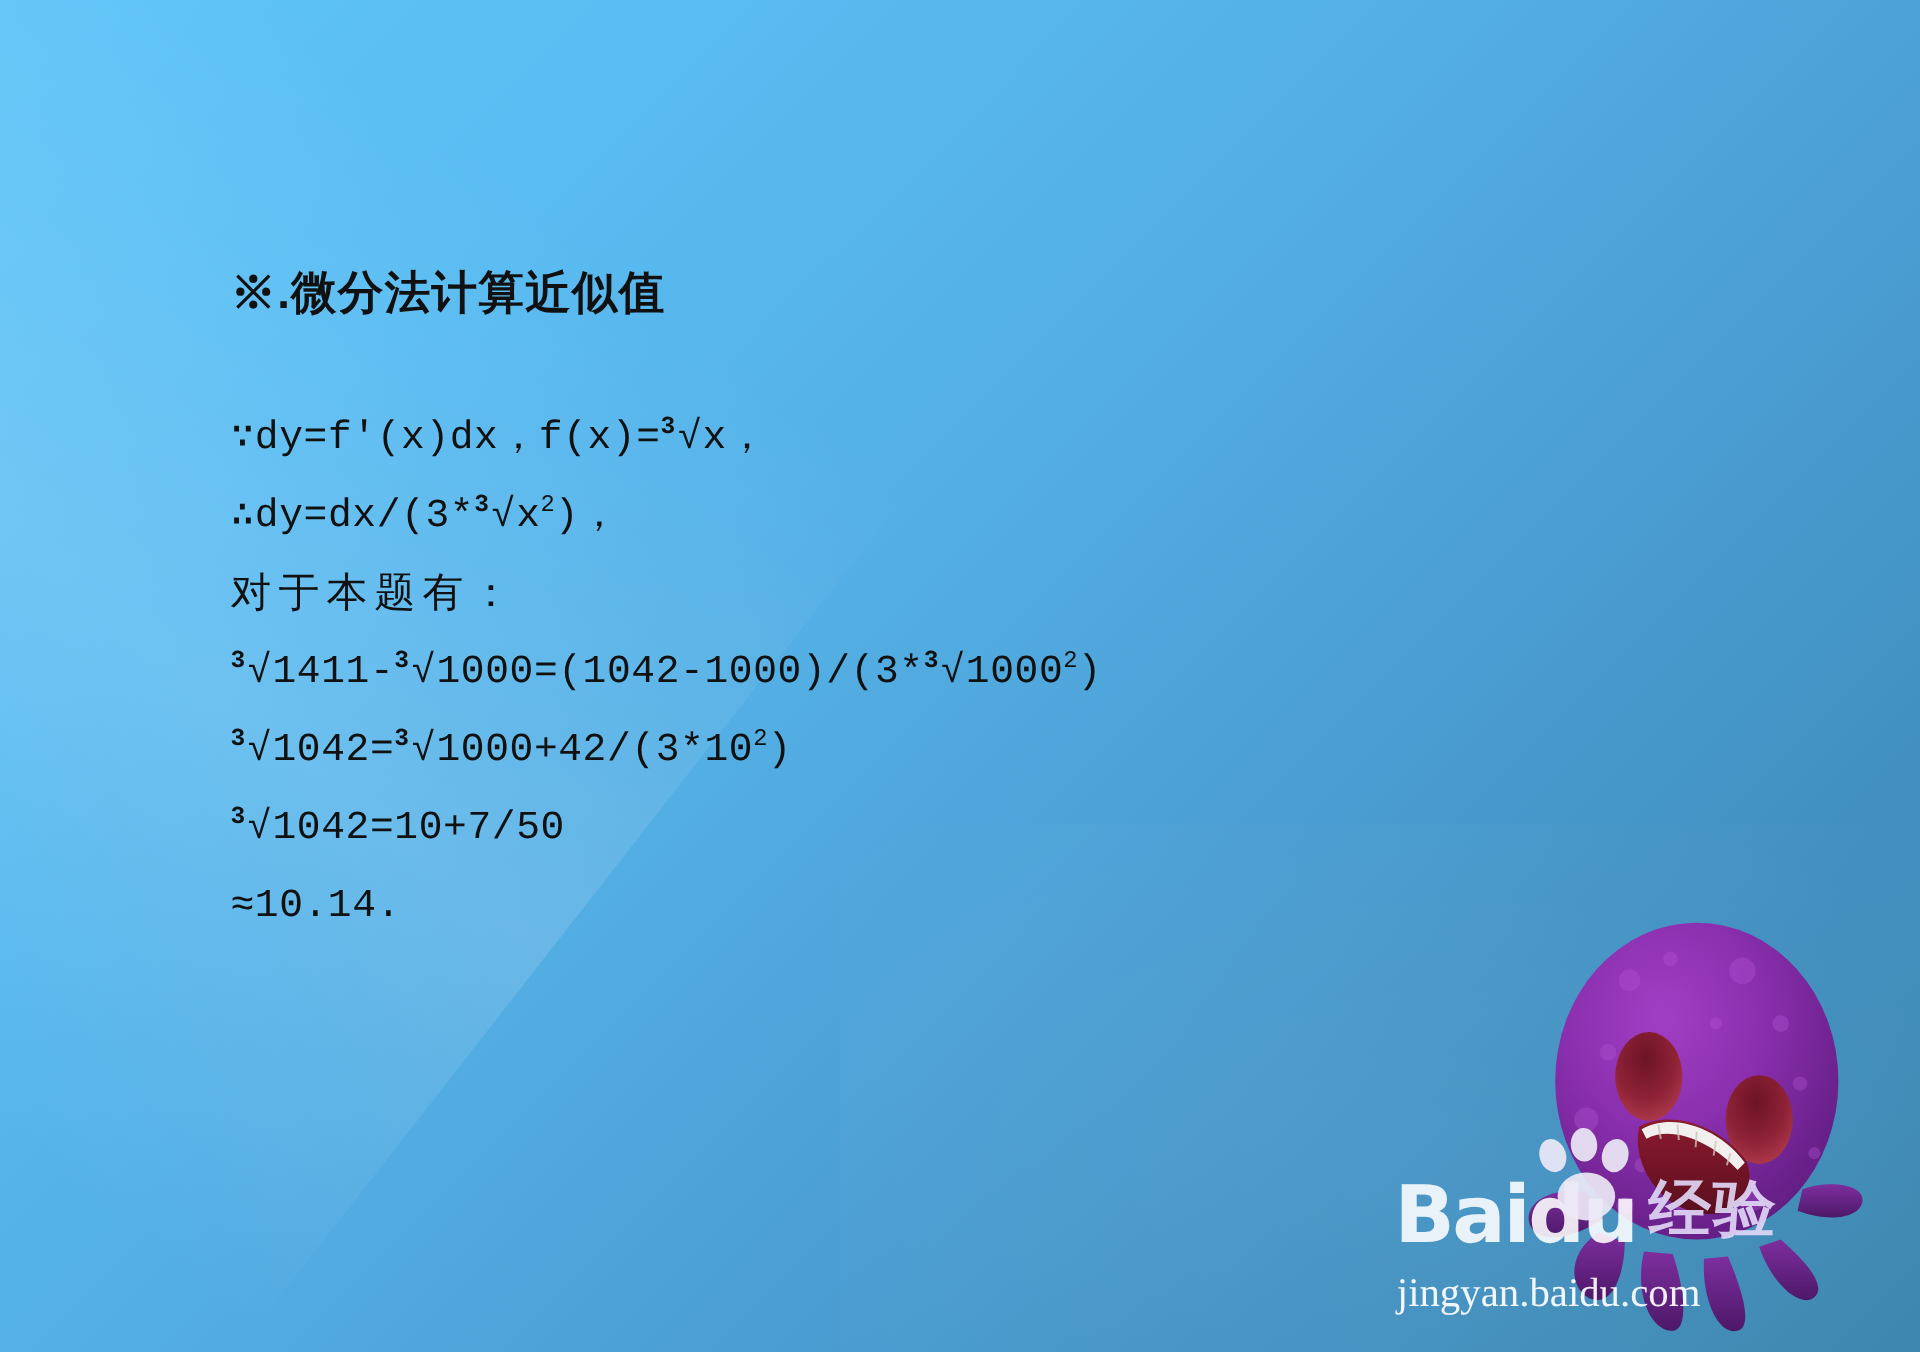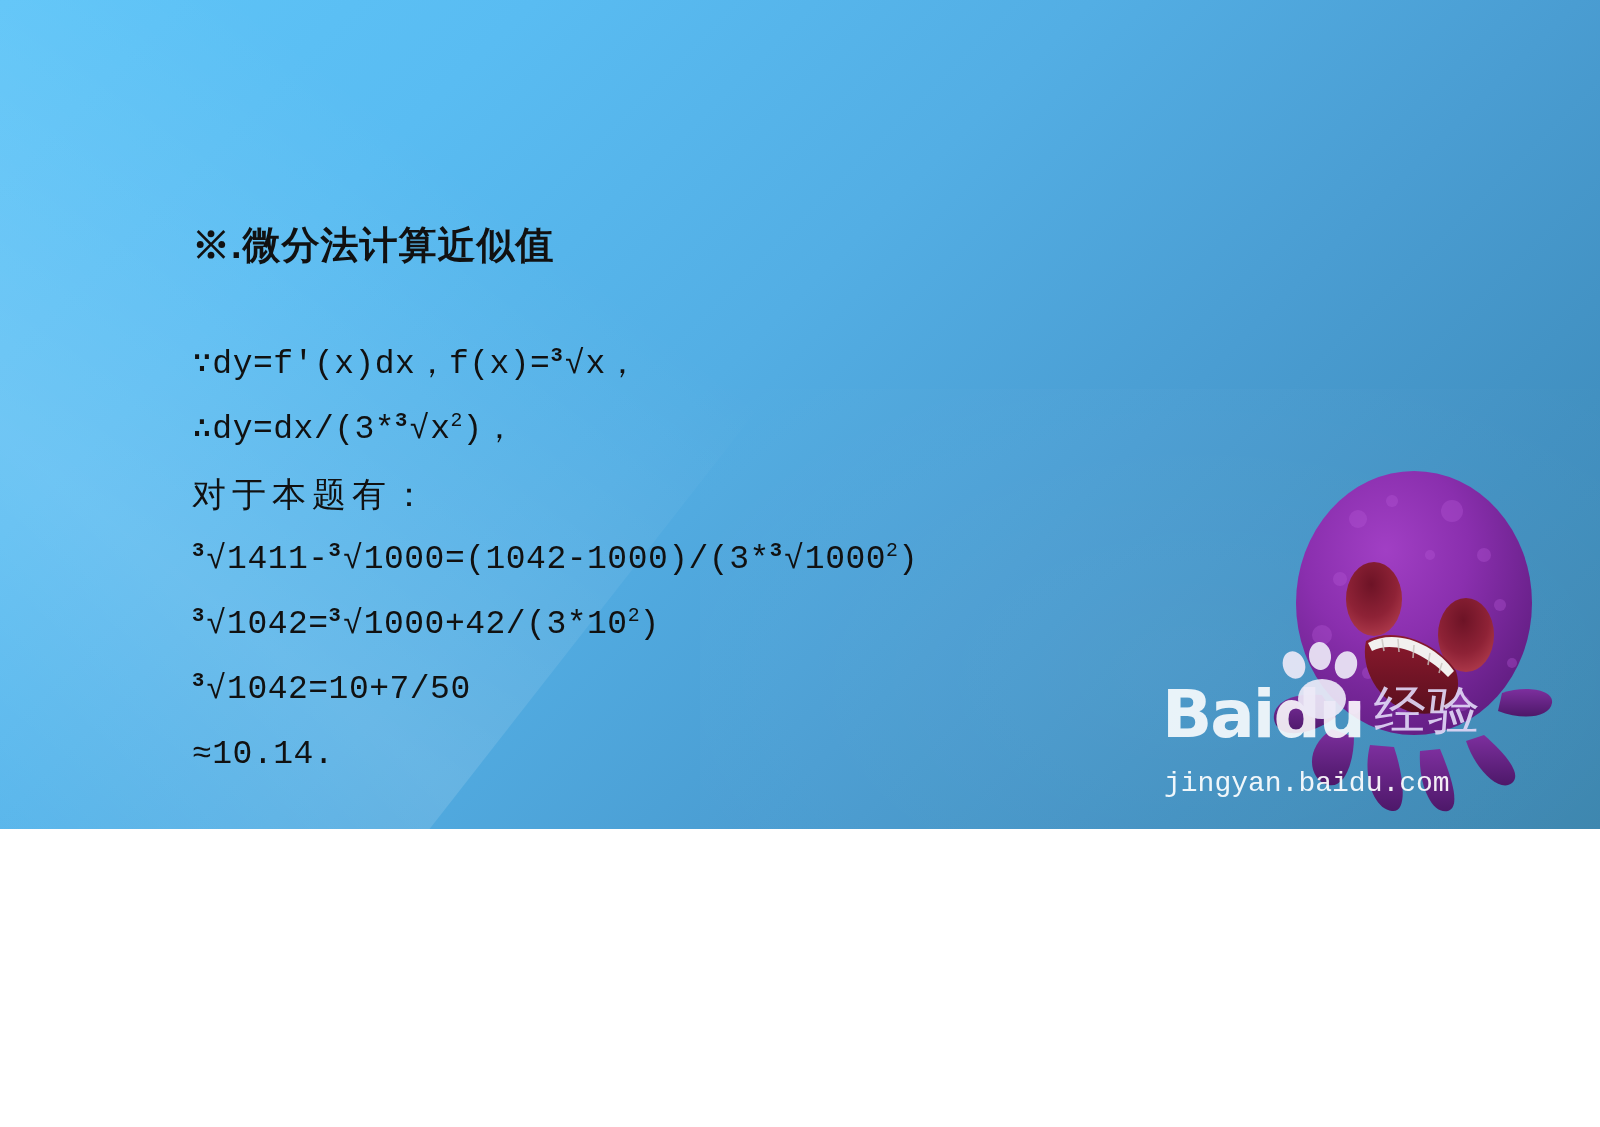--- a/index.html
+++ b/index.html
@@ -10,21 +10,21 @@
   body {
     width: 1600px;
     height: 1127px;
     overflow: hidden;
     font-family: "Liberation Sans", sans-serif;
   }
 
   #slide {
     position: relative;
     width: 1600px;
-    height: 829px;
+    height: 1127px;
     overflow: hidden;
     background:
       linear-gradient(135deg,
         #5fc5f8 0%,
         #59bcf2 22%,
         #53aee4 45%,
         #4a9dd2 65%,
         #4190c1 82%,
         #3b85ae 100%);
   }
@@ -139,32 +139,32 @@
     font-family: "DejaVu Sans", sans-serif;
     font-size: 66px;
     font-weight: bold;
     color: rgba(255,255,255,0.88);
     line-height: 0.95;
     letter-spacing: -2px;
   }
   .wm-jingyan {
     font-family: "Liberation Sans", sans-serif;
     font-size: 52px;
-    font-weight: normal;
+    font-weight: bold;
     color: rgba(223,214,245,0.92);
     line-height: 1;
     letter-spacing: 2px;
     margin-bottom: 0;
   }
   #wm-url {
     position: absolute;
     left: 10px;
     bottom: 22px;
-    font-family: Liberation Mono, monospace;
-    font-size: 28px;
+    font-family: Liberation Serif, serif;
+    font-size: 34px;
     color: rgba(255,255,255,0.92);
     letter-spacing: 0px;
     white-space: nowrap;
     text-align: center;
   }
   
   #paw {
     position: absolute;
     left: 118px;
     bottom: 96px;

